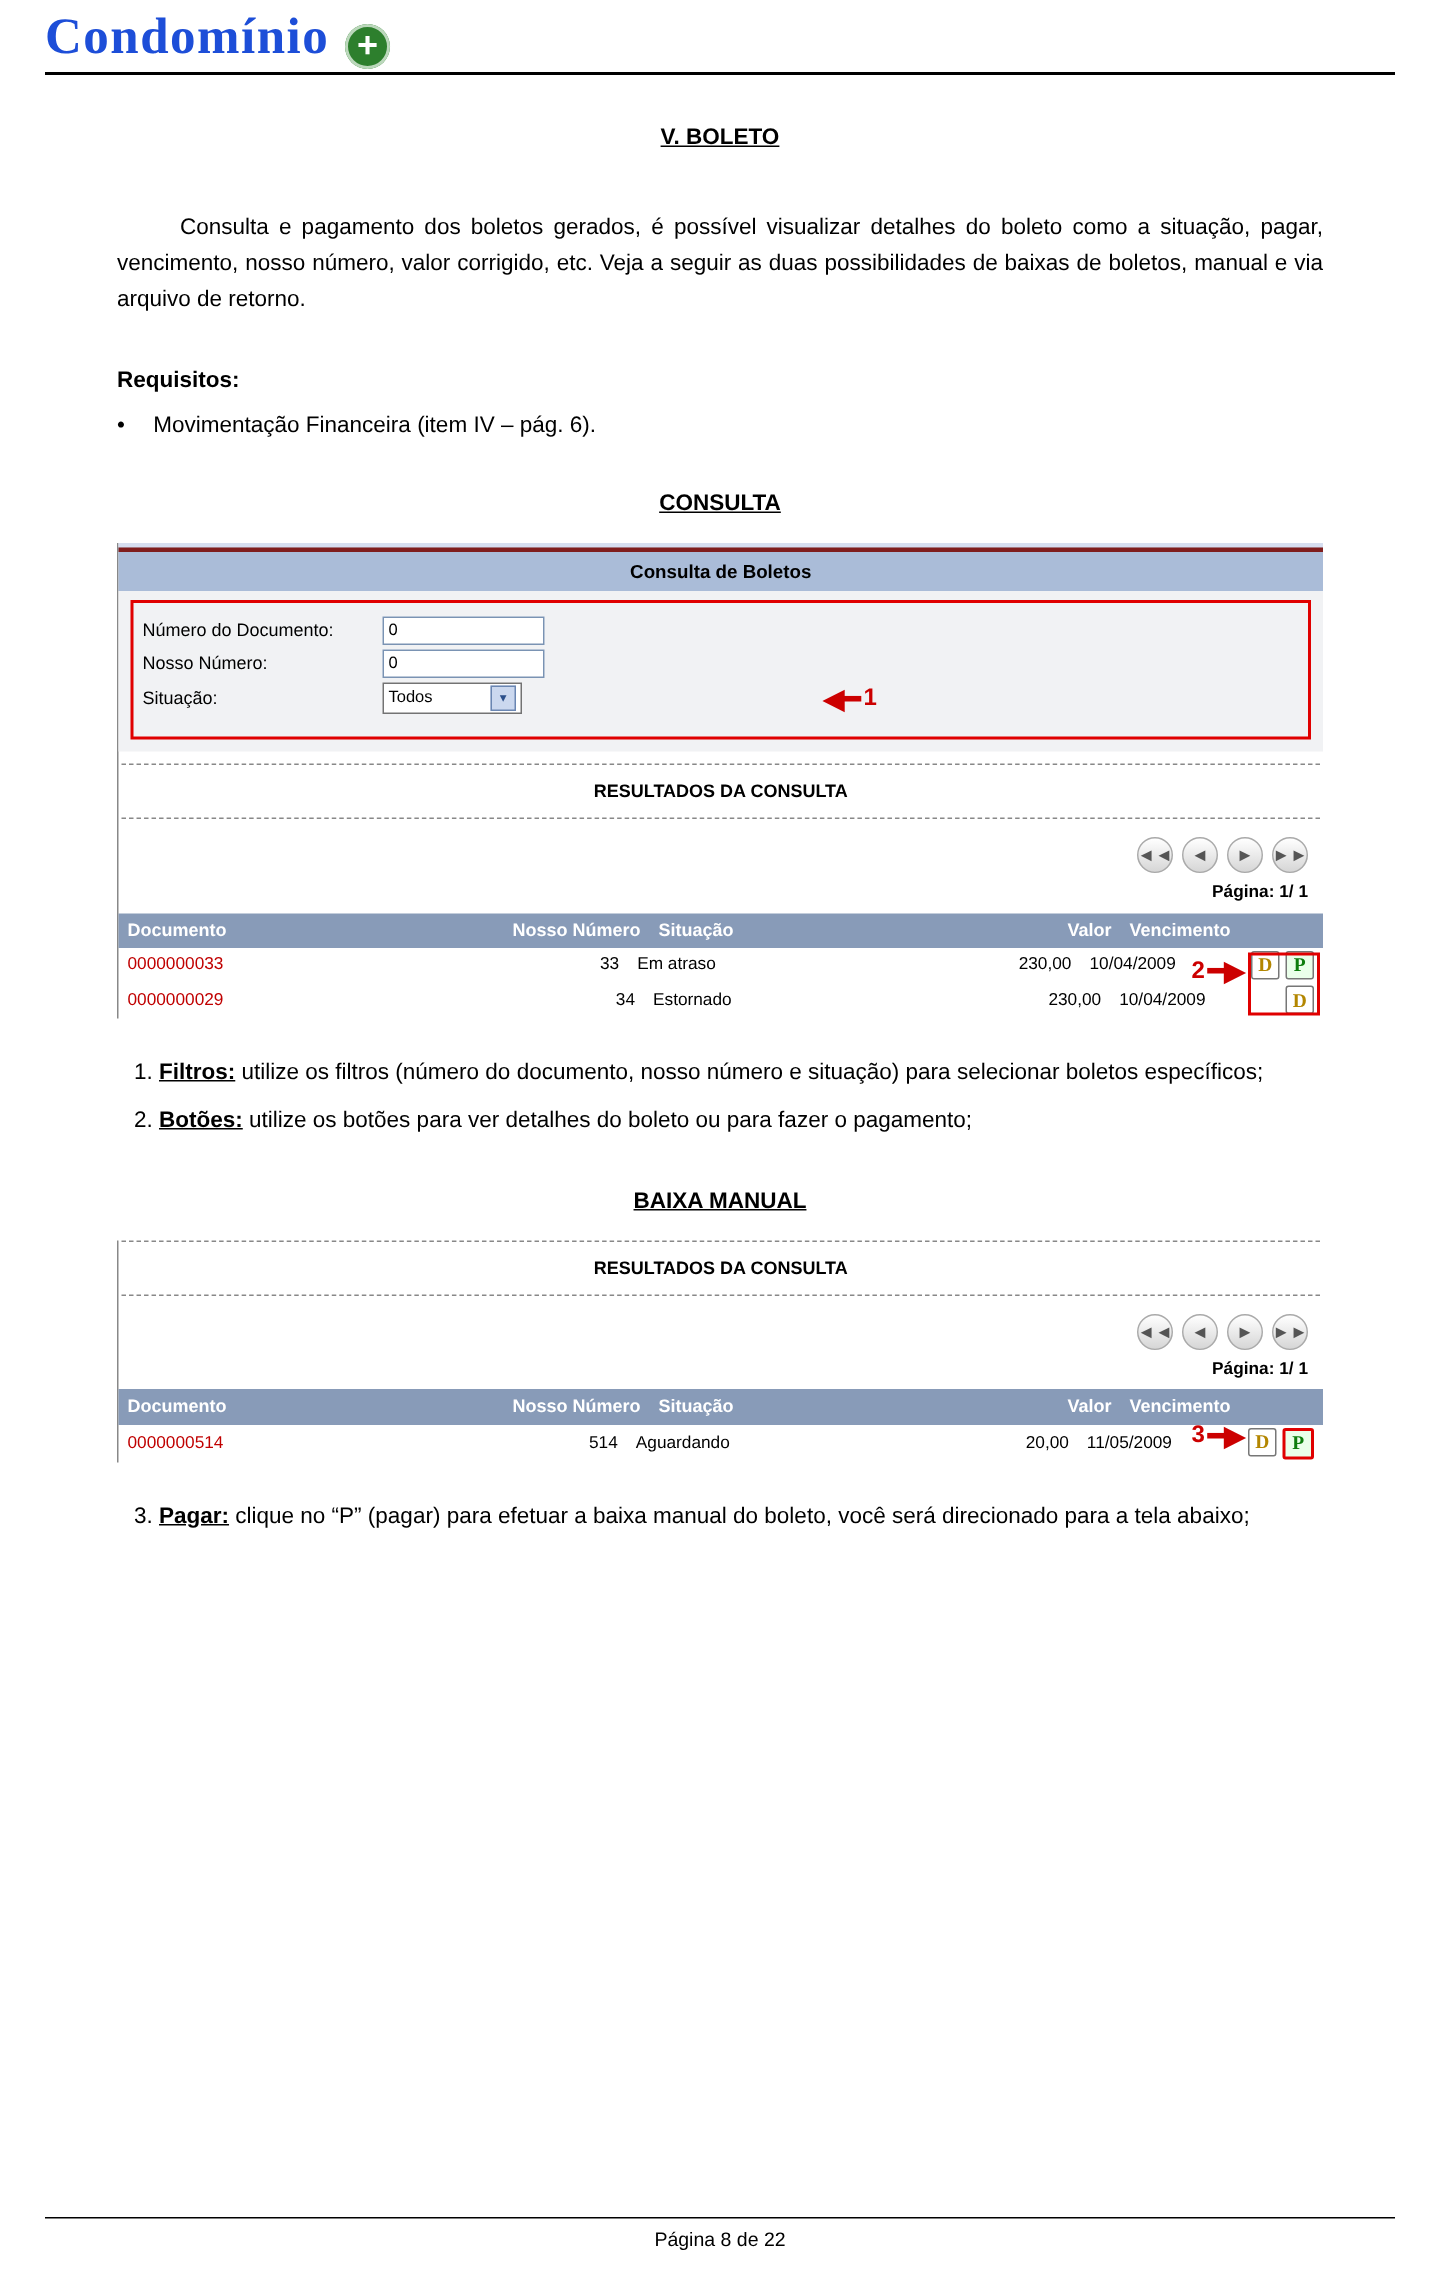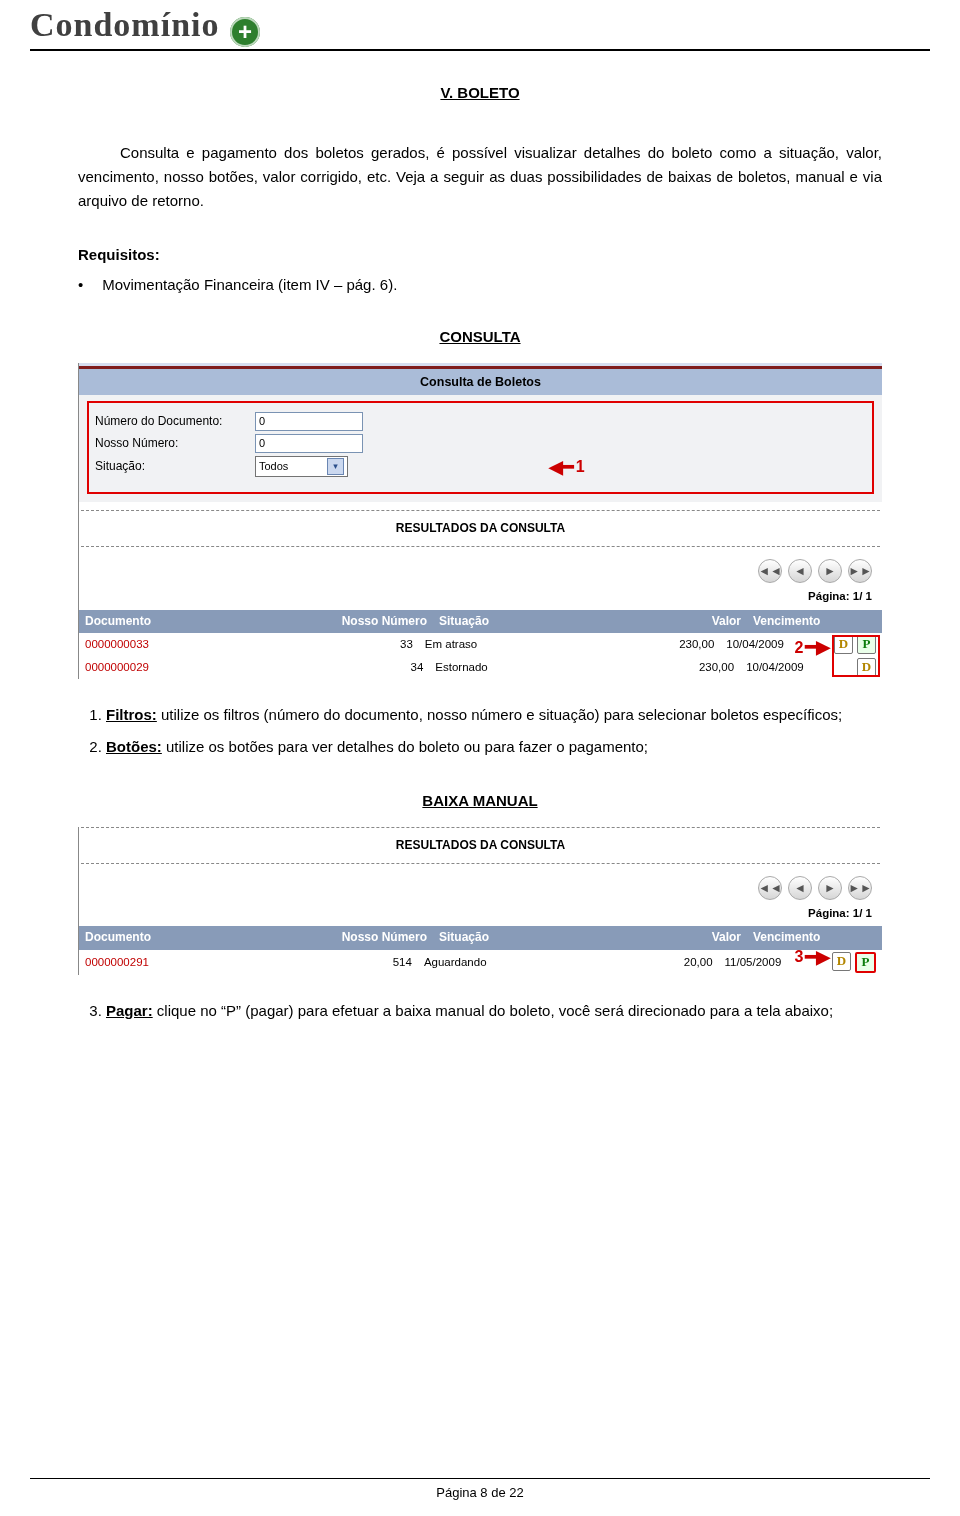--- a/index.html
+++ b/index.html
@@ -12,21 +12,21 @@
     --red:#cc0000;
     --red-border:#e00000;
     --pale:#f1f2f4;
   }
   html,body{margin:0;padding:0;}
   body{font-family:var(--font);color:#000;width:var(--page-w);height:var(--page-h);position:relative;background:#fff;}
   .page{position:relative;width:100%;height:100%;}
 
   
   .hdr{display:flex;align-items:center;justify-content:space-between;padding:6px 30px 2px 30px;}
-  .logo{font-family:"Times New Roman",serif;font-weight:bold;font-size:34px;color:#404040;letter-spacing:1px;text-shadow:1px 1px 0 #fff;}
+  .logo{font-family:"Times New Roman",serif;font-weight:bold;font-size:34px;color:#1d4ed8;letter-spacing:1px;text-shadow:1px 1px 0 #fff;}
   .plus{display:inline-flex;width:30px;height:30px;border-radius:50%;background:#2d7f2d;color:#fff;align-items:center;justify-content:center;font-weight:bold;font-size:24px;margin-left:6px;vertical-align:middle;box-shadow:0 0 0 2px #bcd8bc inset;}
   .hdr-right{text-align:center;font-size:15px;font-weight:bold;color:#000;flex:1;margin-left:20px;}
   .www{color:#c00;font-weight:bold;font-size:18px;text-decoration:underline;}
   .hdr-rule{border-top:2px solid #000;margin:0 30px 0 30px;}
 
   .content{padding:20px 78px 0 78px;font-size:15px;line-height:1.6;}
   .section-num{font-weight:bold;text-decoration:underline;text-align:center;margin:10px 0 36px;}
   .para{text-align:justify;margin-bottom:30px;}
   .indent{text-indent:42px;}
   .strong{font-weight:bold;}
@@ -90,21 +90,21 @@
     <span class="logo d1">Condomínio</span>
     <span class="plus">+</span>
   </div>
 </div>
 <div class="hdr-rule"></div>
 
 <div class="content">
 
   <div class="section-num">V.   BOLETO</div>
 
-  <div class="para indent">Consulta e pagamento dos boletos gerados, é possível visualizar detalhes do boleto como a situação, valor, vencimento, nosso botões, valor corrigido, etc.   Veja a seguir as duas possibilidades de baixas de boletos, manual e via arquivo de retorno.</div>
+  <div class="para indent">Consulta e pagamento dos boletos gerados, é possível visualizar detalhes do boleto como a situação, pagar, vencimento, nosso número, valor corrigido, etc.   Veja a seguir as duas possibilidades de baixas de boletos, manual e via arquivo de retorno.</div>
 
   <div class="strong">Requisitos:</div>
   <div class="bullet">
     <span class="dot">•</span>
     <span>Movimentação Financeira (item IV – pág. 6).</span>
   </div>
 
   <div class="center-h">CONSULTA</div>
 
   <div class="shot">
@@ -215,21 +215,21 @@
     </div>
     <div class="thead">
       <div class="c-doc">Documento</div>
       <div class="c-nn">Nosso Número</div>
       <div class="c-sit">Situação</div>
       <div class="c-val">Valor</div>
       <div class="c-venc">Vencimento</div>
       <div class="c-act"></div>
     </div>
     <div class="trow">
-      <div class="c-doc docred">0000000291</div>
+      <div class="c-doc docred">0000000514</div>
       <div class="c-nn">514</div>
       <div class="c-sit">Aguardando</div>
       <div class="c-val">20,00</div>
       <div class="c-venc">11/05/2009</div>
       <div class="c-act" style="text-align:right;padding-right:6px;">
         <span class="icons">
           <span class="ibox iD">D</span>
           <span class="ibox iP boxed">P</span>
         </span>
       </div>

